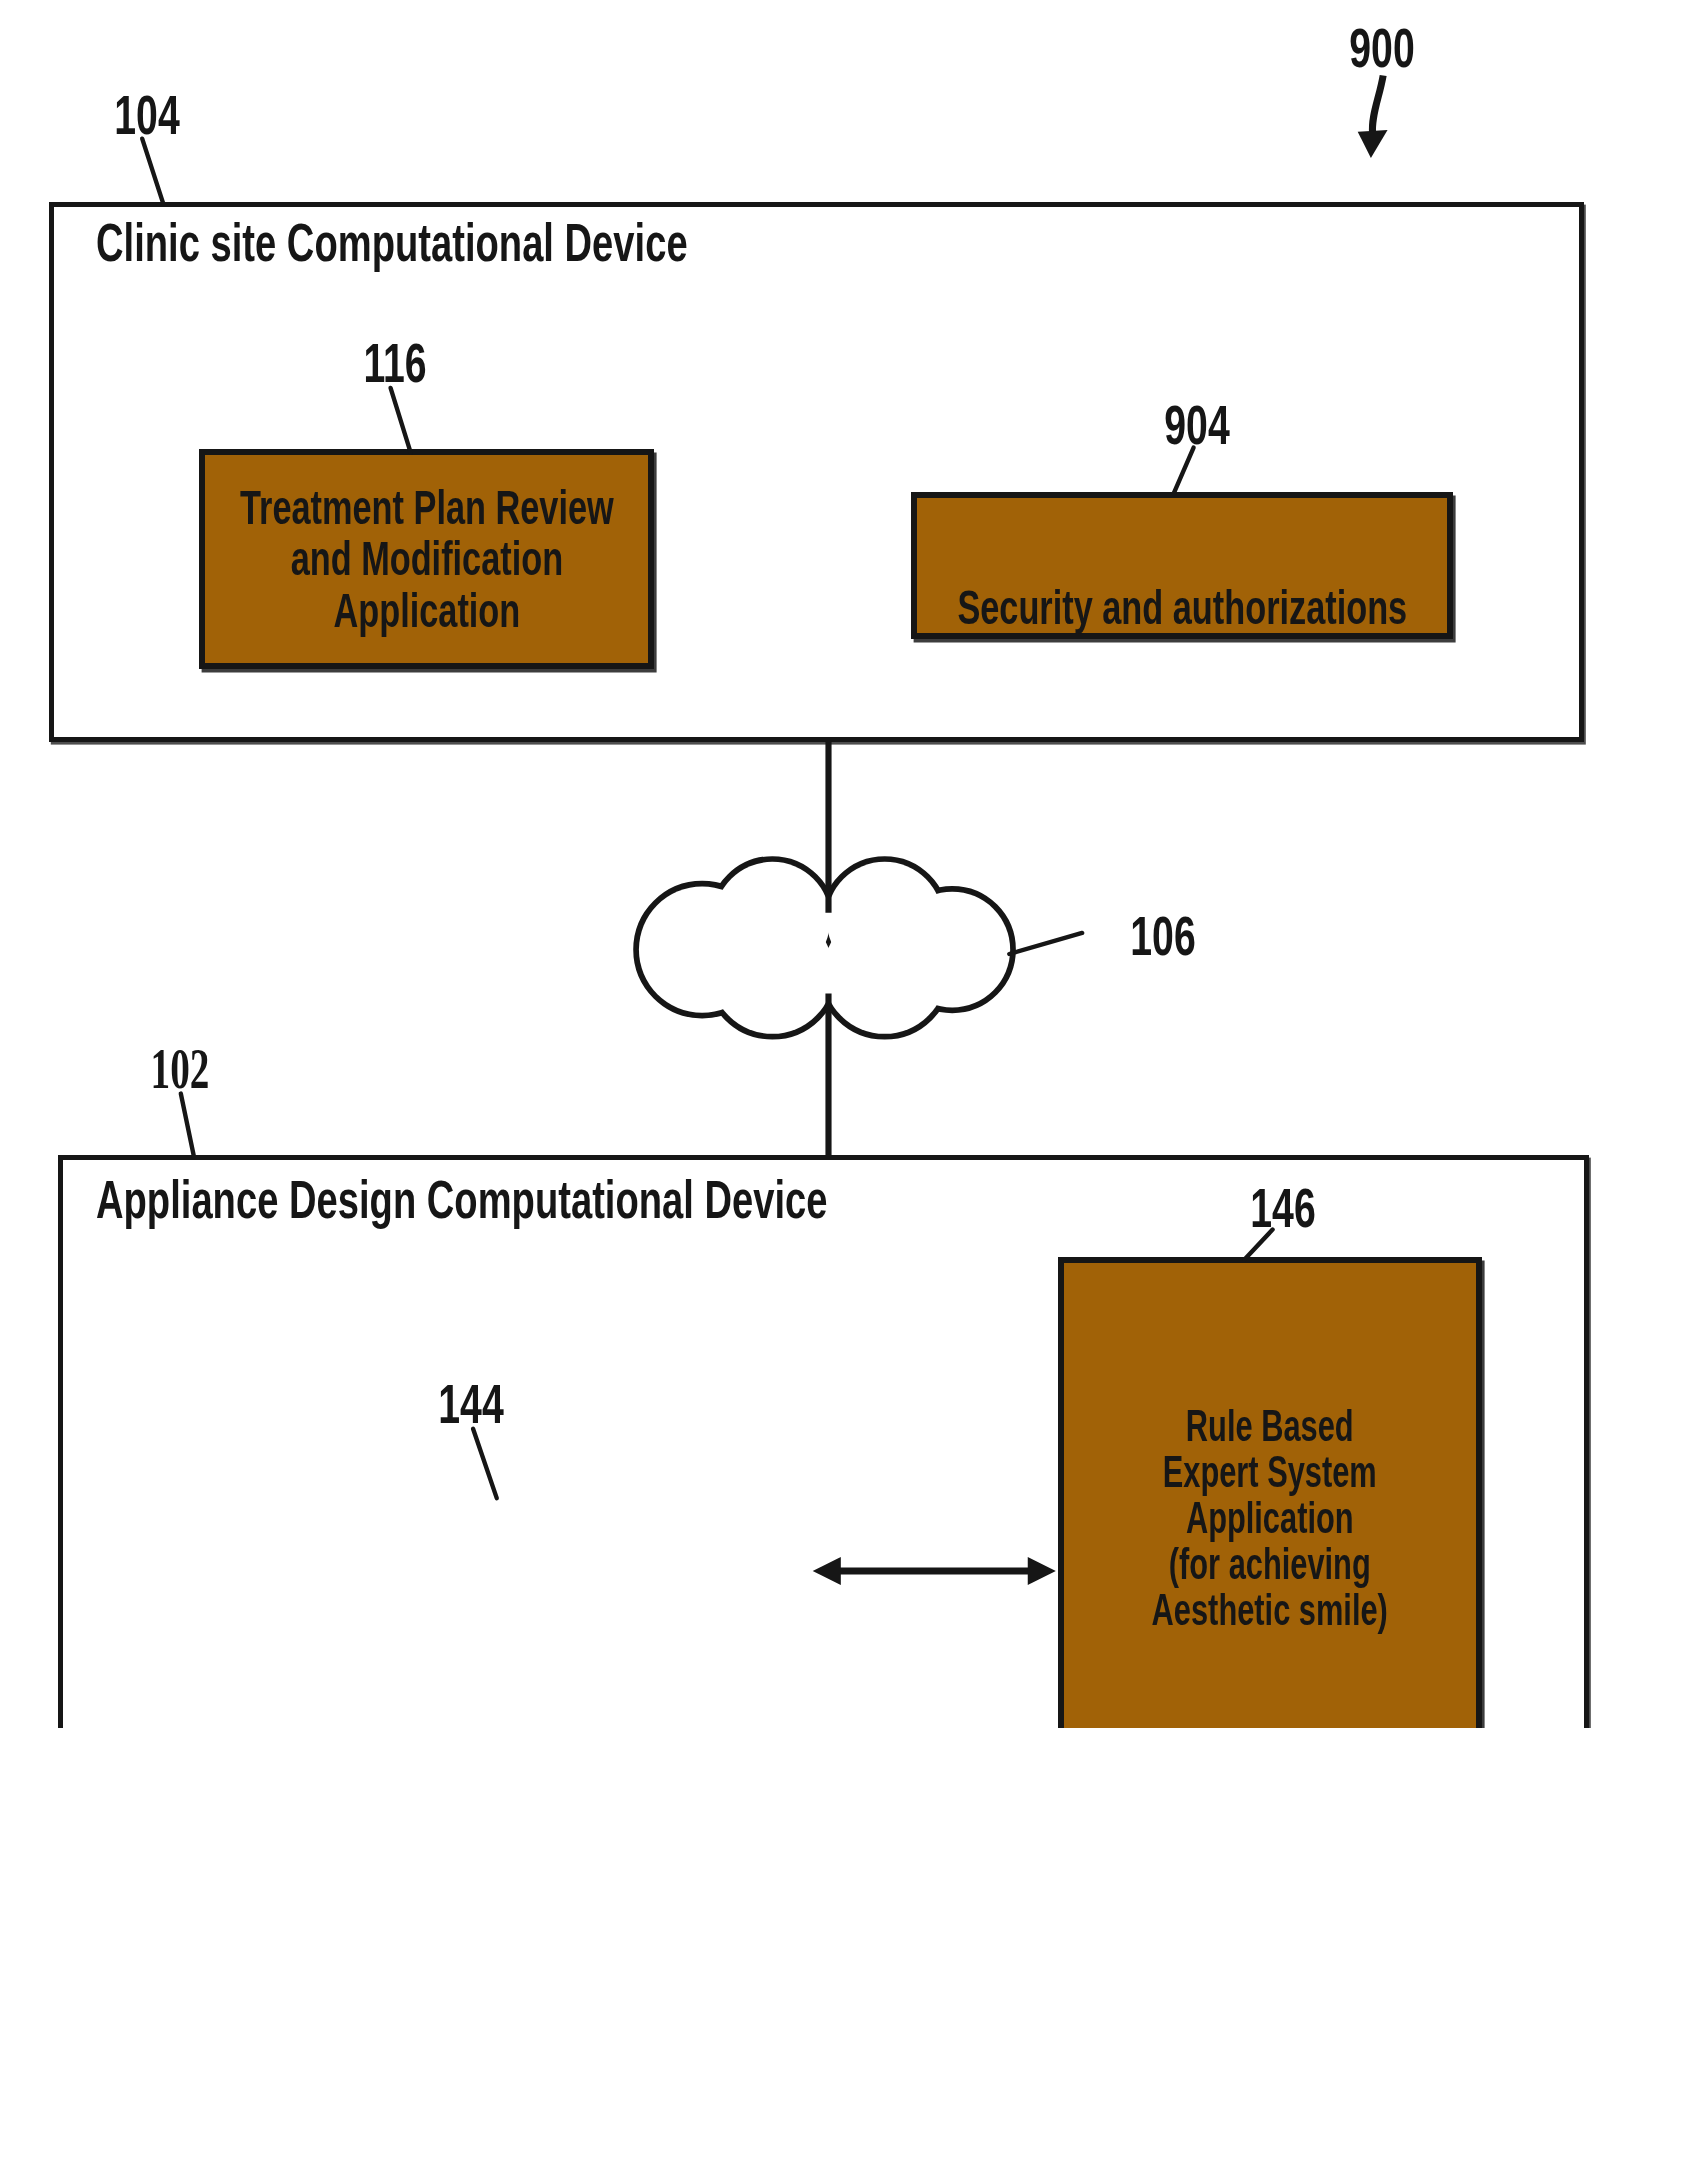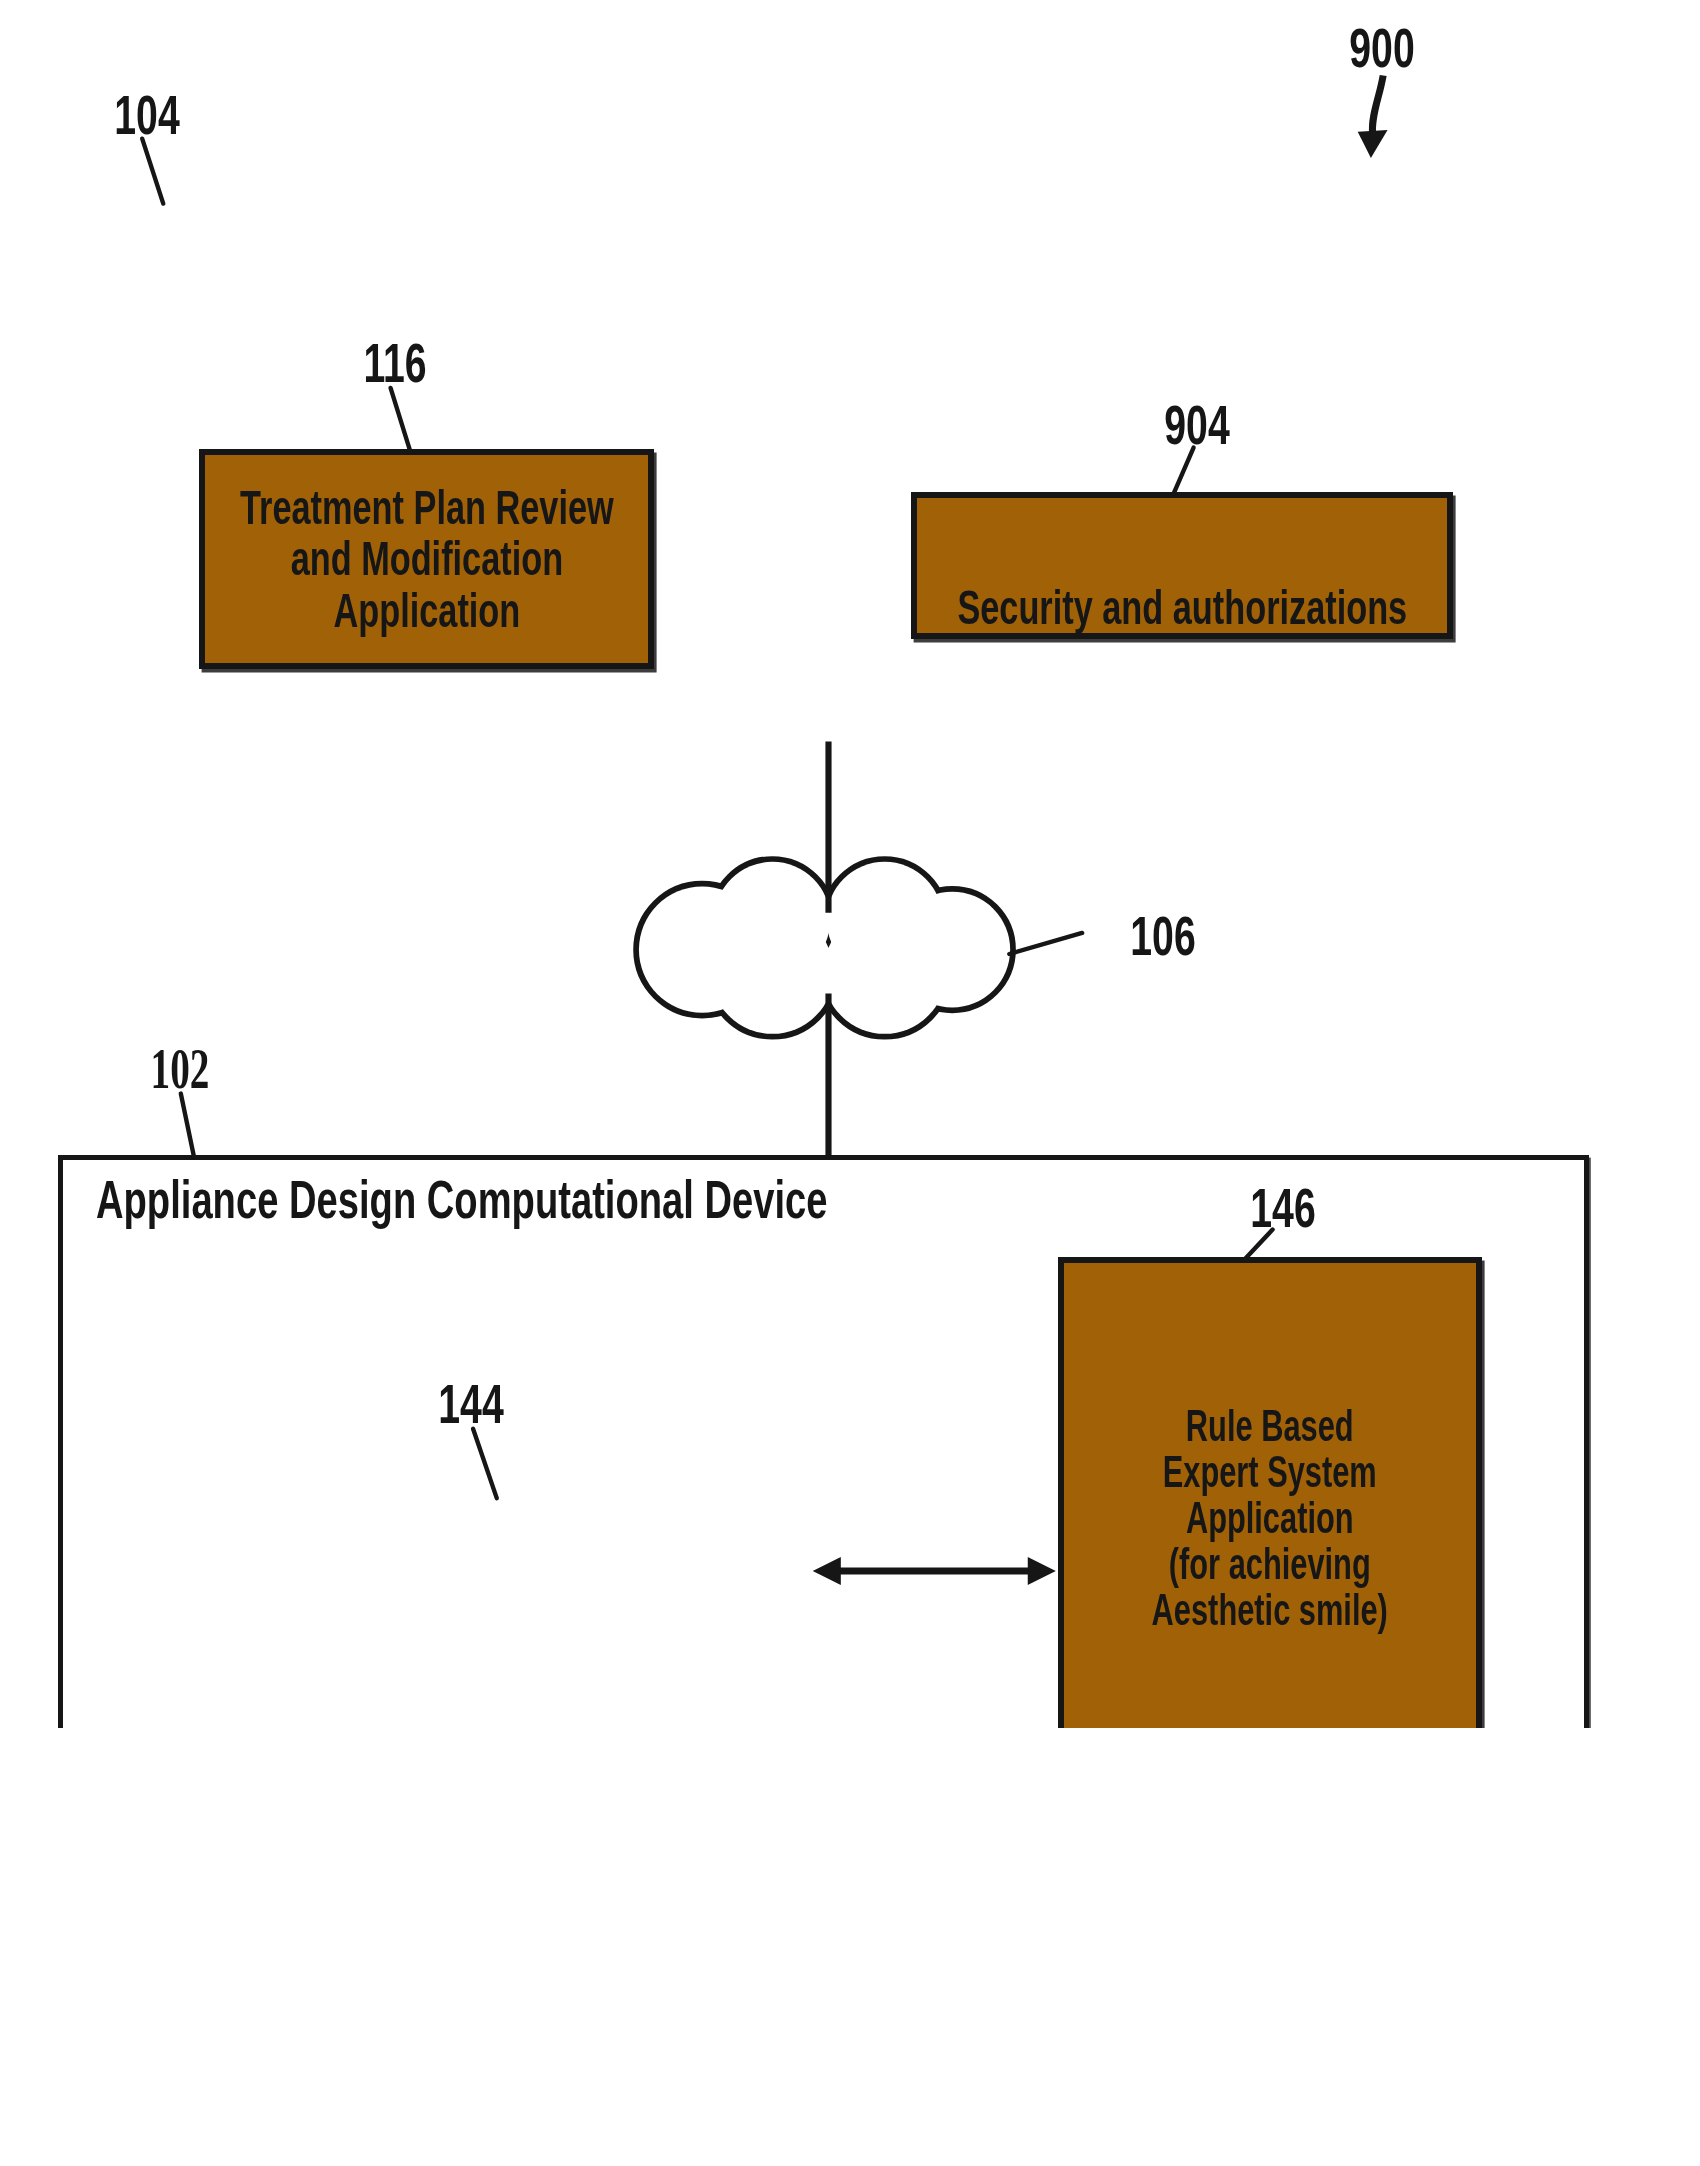--- a/index.html
+++ b/index.html
@@ -68,20 +68,25 @@
 </style>
 </head>
 <body>
 
 <div class="canvas">
 
   <div class="refnum" style="left:1382px; top:48px;">
     <span class="cond">900</span>
   </div>
 
+  <div class="device-box" style="left:49px; top:202px; width:1535px; height:540px;">
+    <div class="device-title" style="left:42px; top:7px;">
+      <span class="condL">Clinic site Computational Device</span>
+    </div>
+  </div>
   <div class="refnum" style="left:147px; top:115px;">
     <span class="cond">104</span>
   </div>
 
   <div class="inner-box" style="left:199px; top:449px; width:455px; height:220px;">
     <div class="box-text cond">
       <div>Treatment Plan Review</div>
       <div>and Modification</div>
       <div>Application</div>
     </div>

